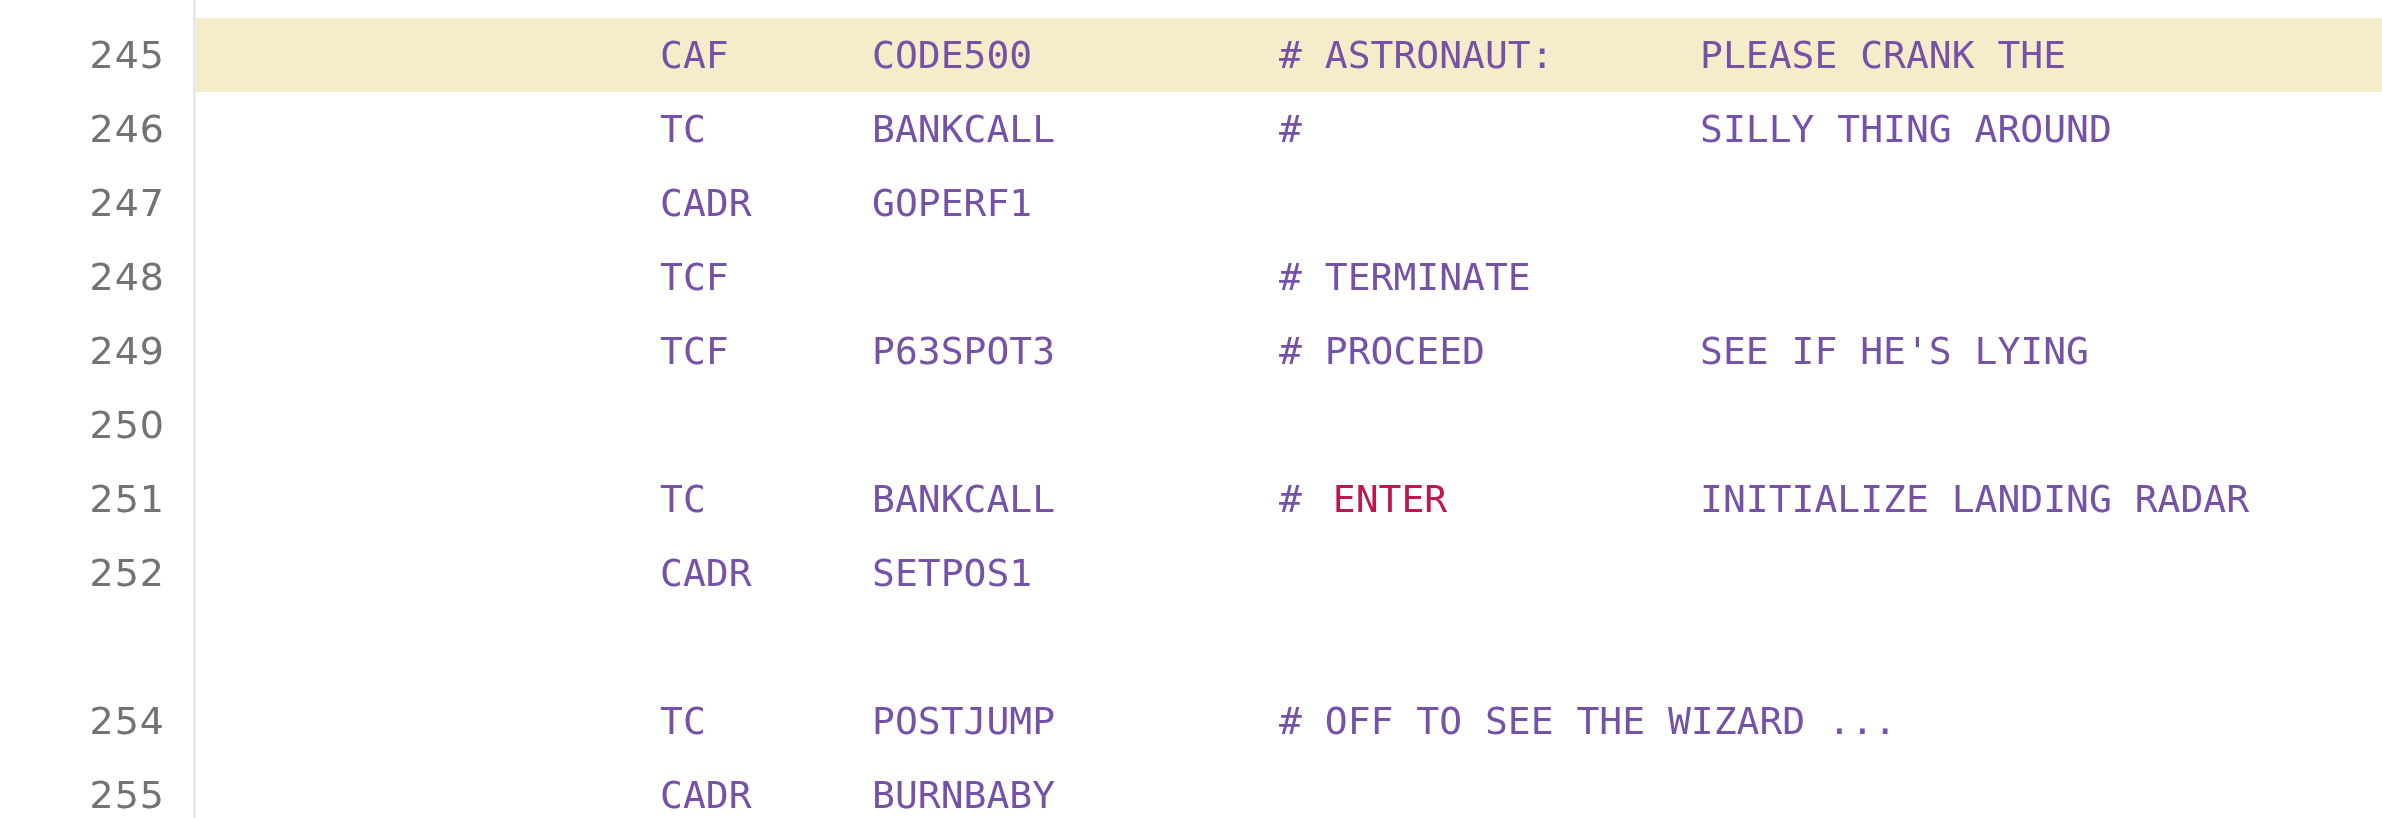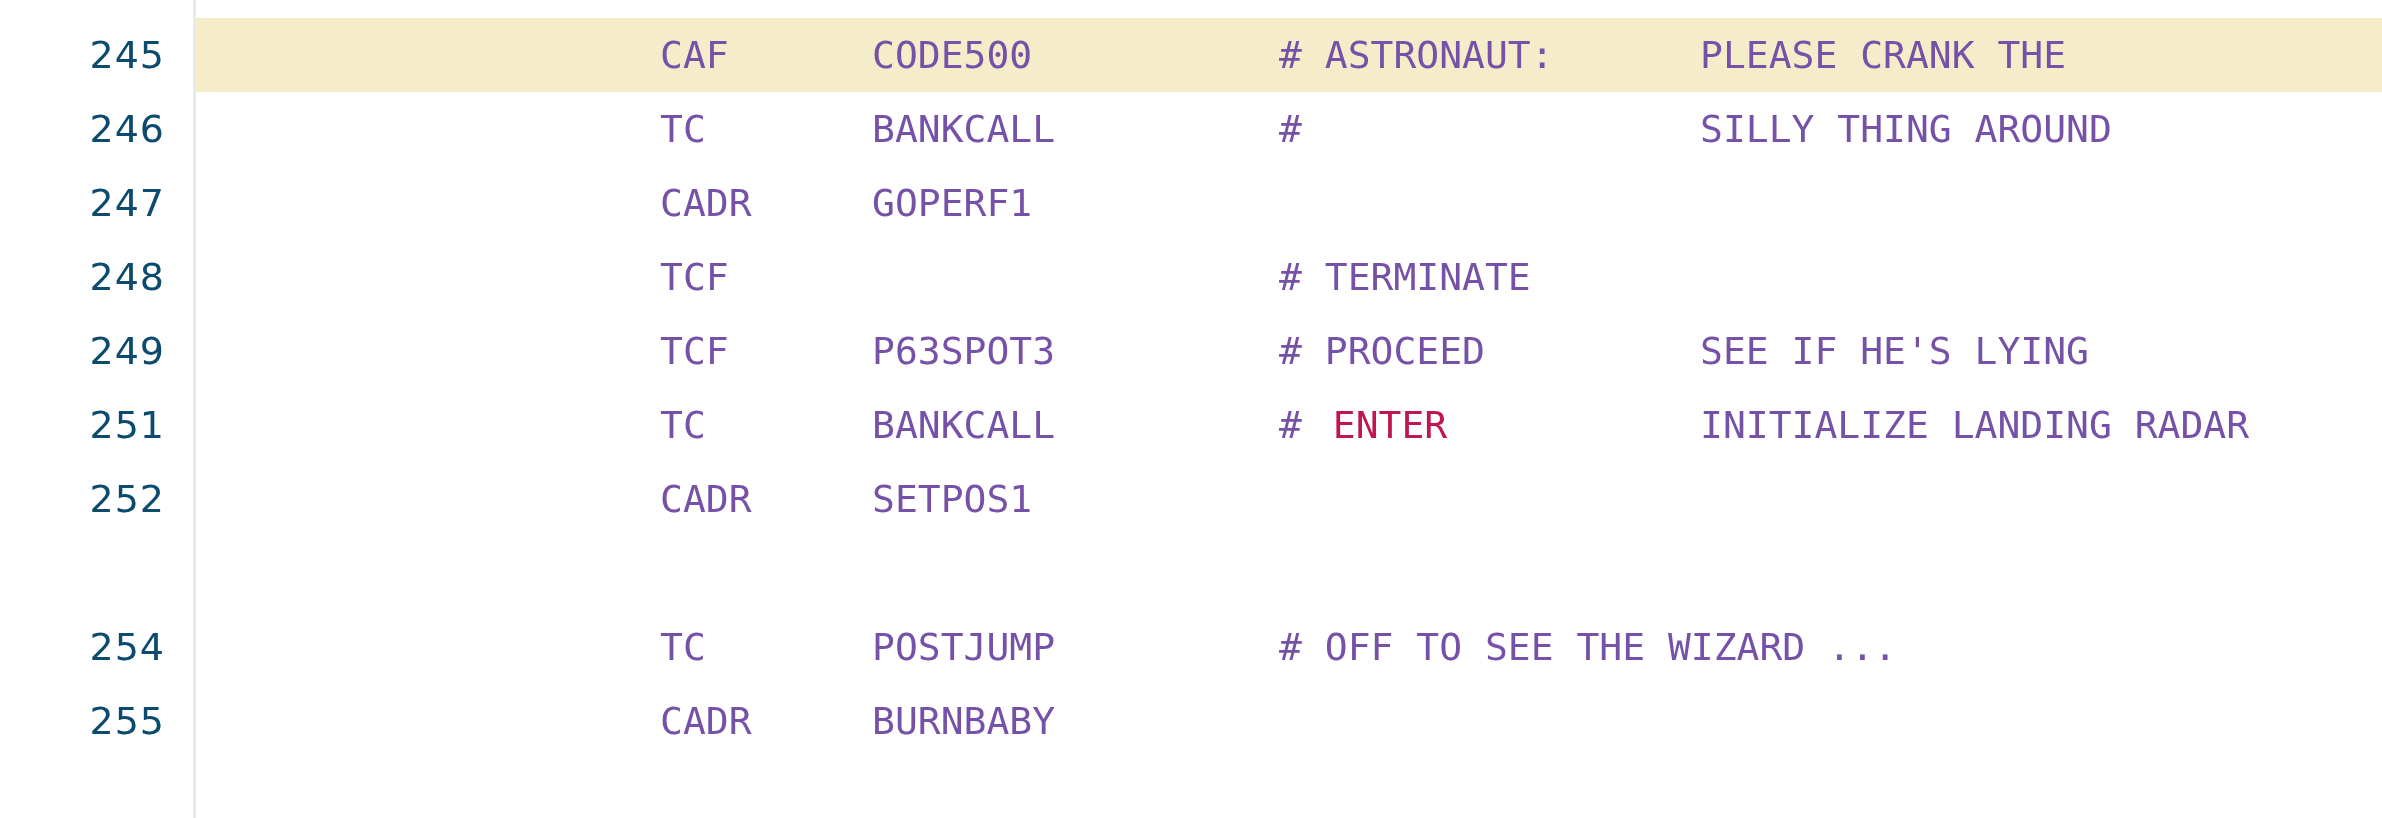--- a/index.html
+++ b/index.html
@@ -68,21 +68,21 @@
   .lineno {
     position: absolute;
     left: 0;
     top: 0;
     width: 165px;
     height: 74px;
     line-height: 74px;
     text-align: right;
     font-family: "DejaVu Sans", "Liberation Sans", sans-serif;
     font-size: 38px;
-    color: #0c4a6e;
+    color: #737373;
     letter-spacing: 1px;
     z-index: 5;
     -webkit-font-smoothing: antialiased;
   }
 
   .code {
     position: absolute;
     left: 0;
     top: 0;
     height: 64px;
@@ -142,20 +142,24 @@
       <div class="row">
         <div class="row-bg"></div>
         <div class="lineno">249</div>
         <div class="code col-op">TCF</div>
         <div class="code col-operand">P63SPOT3</div>
         <div class="code col-comment"><span># PROCEED</span></div>
         <div class="code col-tail">SEE IF HE'S LYING</div>
       </div>
       <div class="row">
         <div class="row-bg"></div>
+        <div class="lineno">250</div>
+      </div>
+      <div class="row">
+        <div class="row-bg"></div>
         <div class="lineno">251</div>
         <div class="code col-op">TC</div>
         <div class="code col-operand">BANKCALL</div>
         <div class="code col-comment"><span># </span><span class="tok-kw">ENTER</span></div>
         <div class="code col-tail">INITIALIZE LANDING RADAR</div>
       </div>
       <div class="row">
         <div class="row-bg"></div>
         <div class="lineno">252</div>
         <div class="code col-op">CADR</div>

